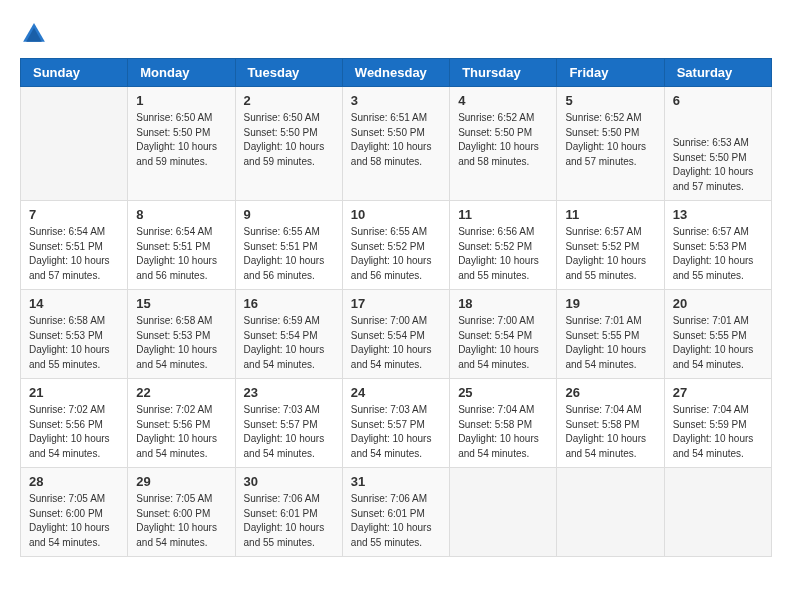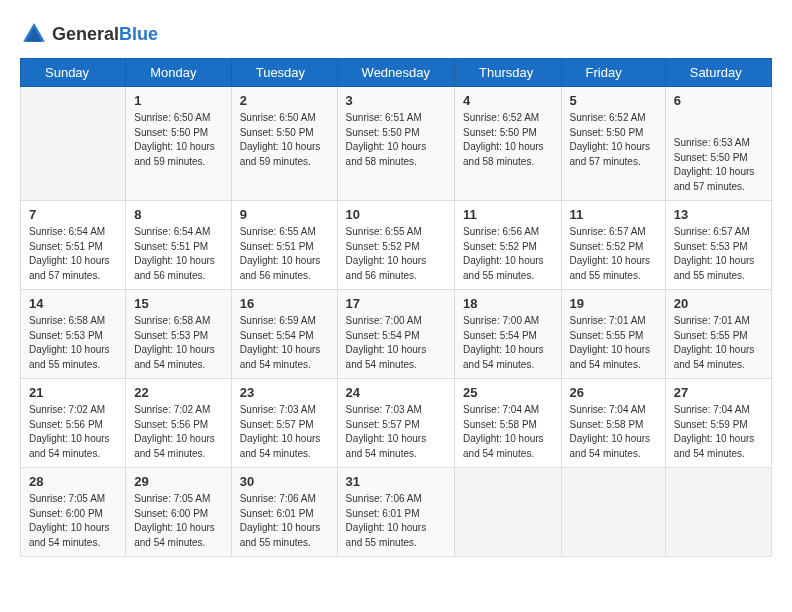--- a/index.html
+++ b/index.html
@@ -49,22 +49,22 @@
     }
     .calendar {
       width: 100%;
       border-collapse: collapse;
       border: 1px solid #ccc;
     }
     .calendar th {
       background-color: #1a6fc4;
       color: #fff;
       font-size: 13px;
-      font-weight: normal;
-      padding: 6px 24px;
+      font-weight: bold;
+      padding: 6px 12px;
       text-align: left;
       border: 1px solid #1560a8;
     }
     .calendar td {
       vertical-align: top;
       padding: 6px 8px;
       border: 1px solid #ddd;
       font-size: 10.5px;
       color: #333;
       width: 107px;
@@ -93,23 +93,20 @@
   </style>
 </head>
 <body>
 
 <div class="header-area">
   <div class="logo">
     <svg class="logo-icon" viewBox="0 0 36 36">
       <polygon points="18,4 32,28 4,28" fill="#2979cc"></polygon>
       <polygon points="18,10 28,28 8,28" fill="#1a5fa8"></polygon>
     </svg>
-    <div>
-      <span class="logo-text-general">General</span><span class="logo-text-blue">Blue</span>
-    </div>
   </div>
 </div>
 
 <table class="calendar">
   <thead>
     <tr>
     <th>Sunday</th>
         <th>Monday</th>
         <th>Tuesday</th>
         <th>Wednesday</th>

